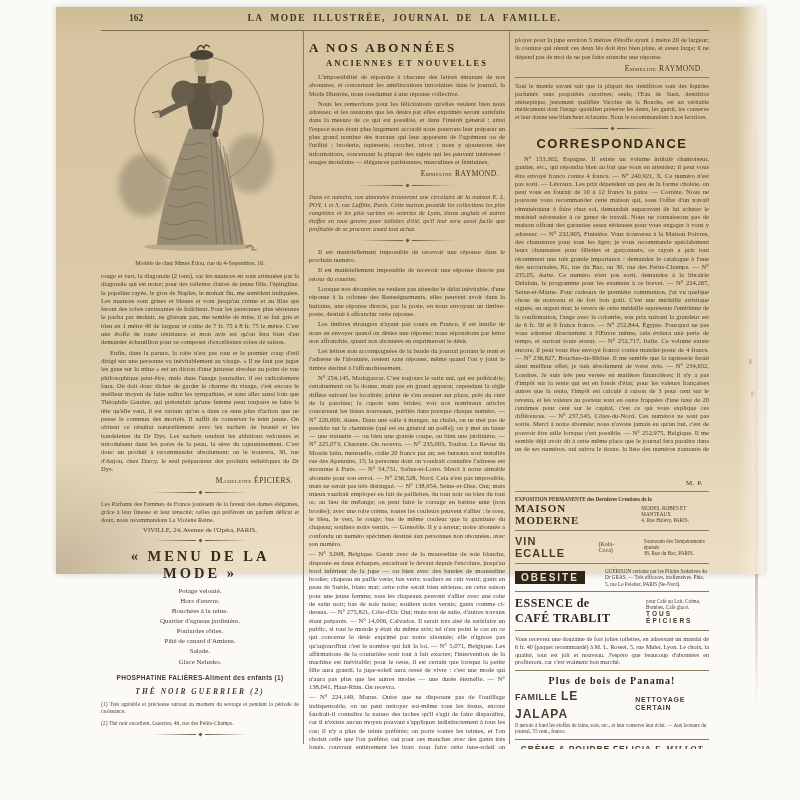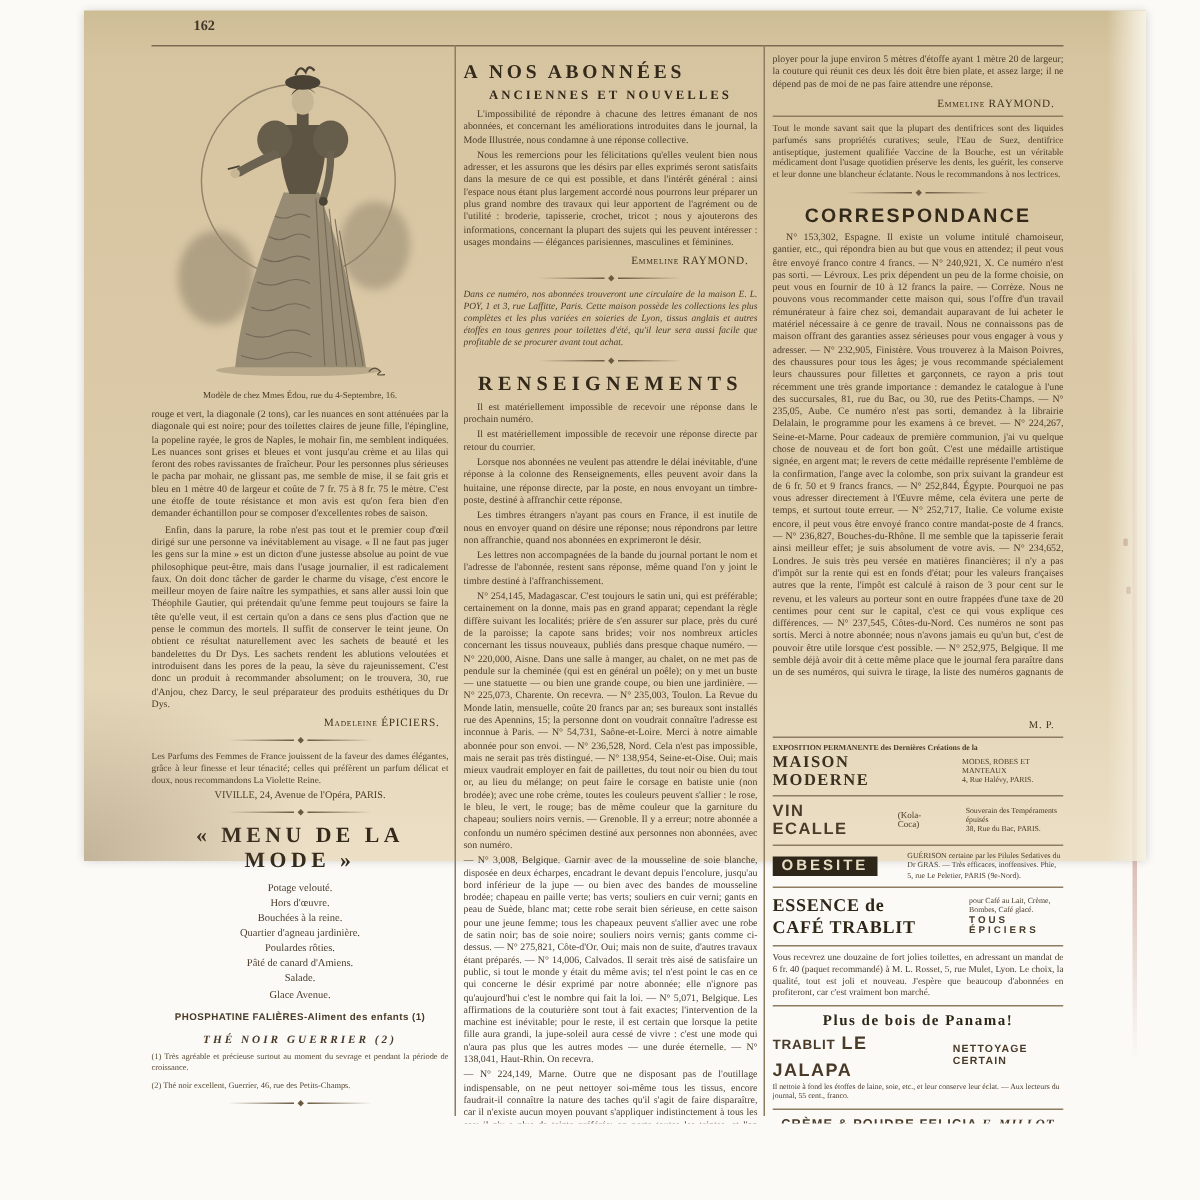--- a/index.html
+++ b/index.html
@@ -67,20 +67,21 @@
            border-bottom:1px solid #4a3b29;padding-bottom:0;}
   .felicia .brand{font:bold italic 8.5px "Liberation Serif",serif;}
 </style>
 </head>
 <body>
 
 <div class="page">
 
   <div class="hdr">
     <span class="pnum">162</span>
+    <span class="title">LA MODE ILLUSTRÉE, JOURNAL DE LA FAMILLE.</span>
   </div>
   <div class="hrule"></div>
   <div class="vrule" style="left:247px;"></div>
   <div class="vrule" style="left:453px;"></div>
 
   <div class="col col1">
     <svg class="illus" viewBox="0 0 190 220" xmlns="http://www.w3.org/2000/svg">
       <ellipse cx="44" cy="150" rx="26" ry="32" fill="#6e6350" opacity="0.38" style="filter:blur(3px)"></ellipse>
       <ellipse cx="152" cy="128" rx="24" ry="30" fill="#6e6350" opacity="0.34" style="filter:blur(3px)"></ellipse>
       <circle cx="100" cy="84" r="66" fill="none" stroke="#93836a" stroke-width="1"></circle>
@@ -136,21 +137,21 @@
         <span class="dia"></span>
       </div>
     <div class="h-menu">« MENU DE LA MODE »</div>
     <div class="menu-item">Potage velouté.</div>
     <div class="menu-item">Hors d'œuvre.</div>
     <div class="menu-item">Bouchées à la reine.</div>
     <div class="menu-item">Quartier d'agneau jardinière.</div>
     <div class="menu-item">Poulardes rôties.</div>
     <div class="menu-item">Pâté de canard d'Amiens.</div>
     <div class="menu-item">Salade.</div>
-    <div class="menu-item">Glace Avenue.</div>
+    <div class="menu-item">Glace Nelusko.</div>
     <div class="phos">PHOSPHATINE FALIÈRES-Aliment des enfants (1)</div>
     <div class="the">THÉ NOIR GUERRIER (2)</div>
     <p class="fnote">(1) Très agréable et précieuse surtout au moment du sevrage et pendant la période de croissance.</p>
     <p class="fnote" style="margin-top:1px;">(2) Thé noir excellent, Guerrier, 46, rue des Petits-Champs.</p>
     <div class="orn">
         <span class="dia"></span>
       </div>
   </div>
 
   <div class="col col2">
@@ -159,21 +160,20 @@
     <p class="bt ind">L'impossibilité de répondre à chacune des lettres émanant de nos abonnées, et concernant les améliorations introduites dans le journal, la Mode Illustrée, nous condamne à une réponse collective.</p>
     <p class="bt ind">Nous les remercions pour les félicitations qu'elles veulent bien nous adresser, et les assurons que les désirs par elles exprimés seront satisfaits dans la mesure de ce qui est possible, et dans l'intérêt général : ainsi l'espace nous étant plus largement accordé nous pourrons leur préparer un plus grand nombre des travaux qui leur apportent de l'agrément ou de l'utilité : broderie, tapisserie, crochet, tricot ; nous y ajouterons des informations, concernant la plupart des sujets qui les peuvent intéresser : usages mondains — élégances parisiennes, masculines et féminines.</p>
     <div class="sig">Emmeline RAYMOND.</div>
     <div class="orn">
         <span class="dia"></span>
       </div>
     <p class="bt it" style="font-size:6.3px;">Dans ce numéro, nos abonnées trouveront une circulaire de la maison E. L. POY, 1 et 3, rue Laffitte, Paris. Cette maison possède les collections les plus complètes et les plus variées en soieries de Lyon, tissus anglais et autres étoffes en tous genres pour toilettes d'été, qu'il leur sera aussi facile que profitable de se procurer avant tout achat.</p>
     <div class="orn">
         <span class="dia"></span>
       </div>
-    <div class="h-rens">RENSEIGNEMENTS</div>
     <p class="bt ind">Il est matériellement impossible de recevoir une réponse dans le prochain numéro.</p>
     <p class="bt ind">Il est matériellement impossible de recevoir une réponse directe par retour du courrier.</p>
     <p class="bt ind">Lorsque nos abonnées ne veulent pas attendre le délai inévitable, d'une réponse à la colonne des Renseignements, elles peuvent avoir dans la huitaine, une réponse directe, par la poste, en nous envoyant un timbre-poste, destiné à affranchir cette réponse.</p>
     <p class="bt ind">Les timbres étrangers n'ayant pas cours en France, il est inutile de nous en envoyer quand on désire une réponse; nous répondrons par lettre non affranchie, quand nos abonnées en exprimeront le désir.</p>
     <p class="bt ind">Les lettres non accompagnées de la bande du journal portant le nom et l'adresse de l'abonnée, restent sans réponse, même quand l'on y joint le timbre destiné à l'affranchissement.</p>
     <p class="bt ind">N° 254,145, Madagascar. C'est toujours le satin uni, qui est préférable; certainement on la donne, mais pas en grand apparat; cependant la règle diffère suivant les localités; prière de s'en assurer sur place, près du curé de la paroisse; la capote sans brides; voir nos nombreux articles concernant les tissus nouveaux, publiés dans presque chaque numéro. — N° 220,000, Aisne. Dans une salle à manger, au chalet, on ne met pas de pendule sur la cheminée (qui est en général un poêle); on y met un buste — une statuette — ou bien une grande coupe, ou bien une jardinière. — N° 225,073, Charente. On recevra. — N° 235,003, Toulon. La Revue du Monde latin, mensuelle, coûte 20 francs par an; ses bureaux sont installés rue des Apennins, 15; la personne dont on voudrait connaître l'adresse est inconnue à Paris. — N° 54,731, Saône-et-Loire. Merci à notre aimable abonnée pour son envoi. — N° 236,528, Nord. Cela n'est pas impossible, mais ne serait pas très distingué. — N° 138,954, Seine-et-Oise. Oui; mais mieux vaudrait employer en fait de paillettes, du tout noir ou bien du tout or, au lieu du mélange; on peut faire le corsage en batiste unie (non brodée); avec une robe crème, toutes les couleurs peuvent s'allier : le rose, le bleu, le vert, le rouge; bas de même couleur que la garniture du chapeau; souliers noirs vernis. — Grenoble. Il y a erreur; notre abonnée a confondu un numéro spécimen destiné aux personnes non abonnées, avec son numéro.</p>
     <p class="bt">— N° 3,008, Belgique. Garnir avec de la mousseline de soie blanche, disposée en deux écharpes, encadrant le devant depuis l'encolure, jusqu'au bord inférieur de la jupe — ou bien avec des bandes de mousseline brodée; chapeau en paille verte; bas verts; souliers en cuir verni; gants en peau de Suède, blanc mat; cette robe serait bien sérieuse, en cette saison pour une jeune femme; tous les chapeaux peuvent s'allier avec une robe de satin noir; bas de soie noire; souliers noirs vernis; gants comme ci-dessus. — N° 275,821, Côte-d'Or. Oui; mais non de suite, d'autres travaux étant préparés. — N° 14,006, Calvados. Il serait très aisé de satisfaire un public, si tout le monde y était du même avis; tel n'est point le cas en ce qui concerne le désir exprimé par notre abonnée; elle n'ignore pas qu'aujourd'hui c'est le nombre qui fait la loi. — N° 5,071, Belgique. Les affirmations de la couturière sont tout à fait exactes; l'intervention de la machine est inévitable; pour le reste, il est certain que lorsque la petite fille aura grandi, la jupe-soleil aura cessé de vivre : c'est une mode qui n'aura pas plus que les autres modes — une durée éternelle. — N° 138,041, Haut-Rhin. On recevra.</p>
     <p class="bt">— N° 224,149, Marne. Outre que ne disposant pas de l'outillage indispensable, on ne peut nettoyer soi-même tous les tissus, encore faudrait-il connaître la nature des taches qu'il s'agit de faire disparaître, car il n'existe aucun moyen pouvant s'appliquer indistinctement à tous les cas; il n'y a plus de teinte préférée; on porte toutes les teintes, et l'on choisit celle que l'on préfère; oui pour ces manches avec des gants très longs, couvrant entièrement les bras; pour faire cette jupe-soleil on emploie un carré d'étoffe, ayant 2 mètres 25 à 2 mètres 50 — sur chacun de ses quatre côtés; il faut donc réunir deux lés de tissu ayant 1 mètre 20 de largeur, et donner à chaque lé 2 mètres 25, ou 50 centimètres de longueur; c'est-à-dire em-</p>
   </div>
 
@@ -228,21 +228,21 @@
       </span>
     </div>
     <div class="thinrule"></div>
 
     <p class="bt" style="font-size:6.2px;">Vous recevrez une douzaine de fort jolies toilettes, en adressant un mandat de 6 fr. 40 (paquet recommandé) à M. L. Rosset, 5, rue Mulet, Lyon. Le choix, la qualité, tout est joli et nouveau. J'espère que beaucoup d'abonnées en profiteront, car c'est vraiment bon marché.</p>
     <div class="thinrule"></div>
 
     <div class="adblock">
       <div class="panama-t">Plus de bois de Panama!</div>
       <div class="ad-row" style="justify-content:space-between;">
-        <span><span class="jalapa-a">TRABLIT</span>
+        <span><span class="jalapa-a">FAMILLE</span>
         <span class="jalapa-b">LE JALAPA</span></span>
         <span class="jalapa-c">NETTOYAGE CERTAIN</span>
       </div>
       <div class="ad-tiny">Il nettoie à fond les étoffes de laine, soie, etc., et leur conserve leur éclat. — Aux lecteurs du journal, 55 cent., franco.</div>
     </div>
     <div class="thinrule"></div>
 
     <div class="adblock">
       <div class="felicia">
         <span>CRÈME &amp; POUDRE FELICIA</span>

